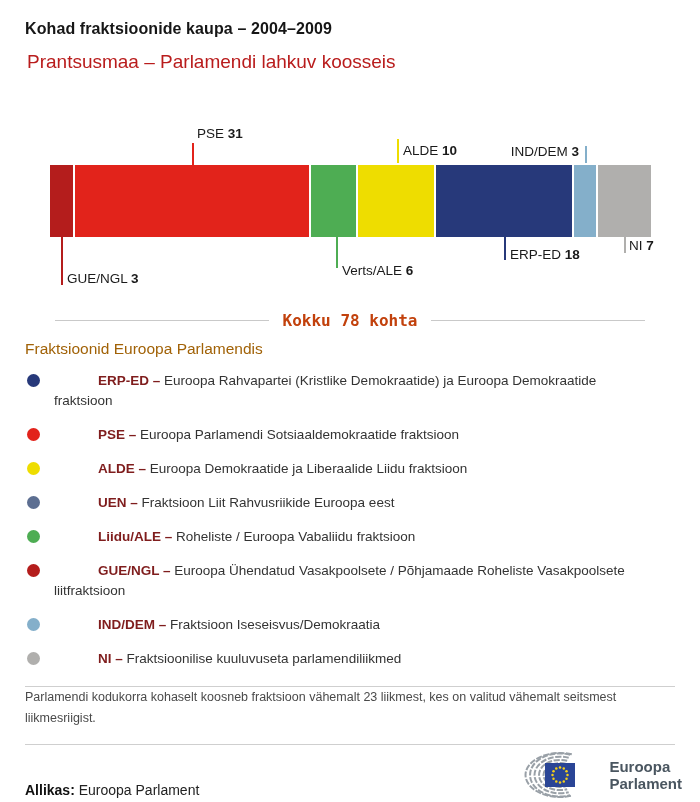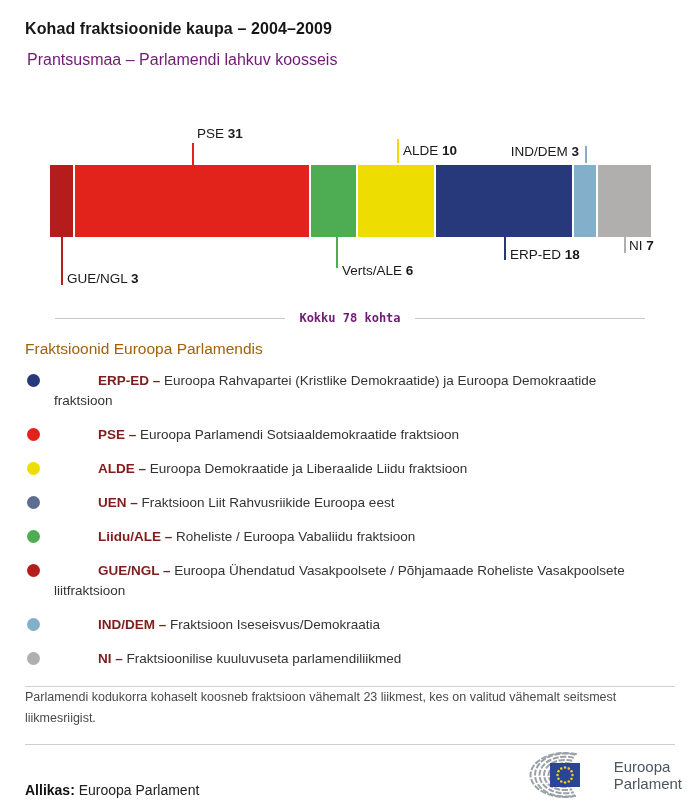--- a/index.html
+++ b/index.html
@@ -2,48 +2,48 @@
 <html><head>
 <meta charset="utf-8">
 <style>
   html,body{margin:0;padding:0;}
   body{
     width:700px;height:802px;position:relative;background:#ffffff;
     font-family:"Liberation Sans","DejaVu Sans",sans-serif;color:#1a1a1a;
     overflow:hidden;
   }
   .page-title{position:absolute;top:20px;left:25px;font-size:16px;font-weight:bold;color:#161616;letter-spacing:.1px;}
-  .page-subtitle{position:absolute;top:51px;left:27px;font-size:16px;color:#701a75;}
+  .page-subtitle{position:absolute;top:51px;left:27px;font-size:19px;color:#b91c1c;}
   
   .chart{position:absolute;top:110px;left:0;width:700px;height:200px;}
   .bar{position:absolute;left:50px;top:55px;width:601px;height:72px;display:flex;gap:2px;}
   .seg{height:100%;}
   .callout-line{position:absolute;width:1.5px;}
   .callout{position:absolute;font-size:13.5px;color:#1a1a1a;white-space:nowrap;}
   .callout b{font-weight:bold;}
   
   .total-divider{position:absolute;top:311px;left:55px;right:55px;display:flex;align-items:center;gap:14px;}
   .total-divider .rule{flex:1;border-top:1px solid #c9c9c9;height:0;}
-  .total-label{font-family:"DejaVu Sans Mono","Liberation Mono",monospace;font-weight:bold;font-size:12px;color:#701a75;white-space:nowrap;}
+  .total-label{font-family:"DejaVu Sans Mono","Liberation Mono",monospace;font-weight:bold;font-size:16px;color:#c2410c;white-space:nowrap;}
   
   .legend-heading{position:absolute;top:340px;left:25px;font-size:15.5px;font-weight:normal;color:#a16207;}
   .legend{position:absolute;top:371px;left:27px;right:30px;}
   .legend-item{display:flex;align-items:flex-start;margin-bottom:14px;min-height:20px;}
   .legend-dot{width:13px;height:13px;border-radius:50%;flex:0 0 13px;margin:3px 14px 0 0;}
   .legend-text{font-size:13.5px;line-height:20px;color:#333333;max-width:578px;}
   .legend-text b{color:#7f1d1d;font-weight:bold;padding-left:44px;}
   
   .footnote{position:absolute;top:686px;left:25px;right:25px;border-top:1px solid #cfcfcf;}
   .footnote-text{font-size:12.5px;line-height:21px;color:#4a4a4a;max-width:612px;}
   .rule2{position:absolute;top:744px;left:25px;right:25px;border-top:1px solid #cfcfcf;height:0;}
   .bottom-row{position:absolute;top:752px;left:25px;right:18px;display:flex;justify-content:space-between;align-items:flex-end;}
   .source-line{font-size:14px;color:#222222;margin-top:17px;}
   .source-line b{color:#111111;}
   .ep-logo{display:flex;align-items:center;gap:9px;}
-  .logo-text{font-size:15px;font-weight:normal;color:#4a5660;line-height:17px;}
+  .logo-text{font-size:15px;font-weight:bold;color:#4a5660;line-height:17px;}
 </style>
 </head>
 <body>
 
 <div class="page-title">Kohad fraktsioonide kaupa – 2004–2009</div>
 <div class="page-subtitle">Prantsusmaa – Parlamendi lahkuv koosseis</div>
 
 <div class="chart">
   <div class="bar">
       <div class="seg" title="GUE/NGL 3" style="flex-grow: 3; background: rgb(180, 29, 28);"></div>

